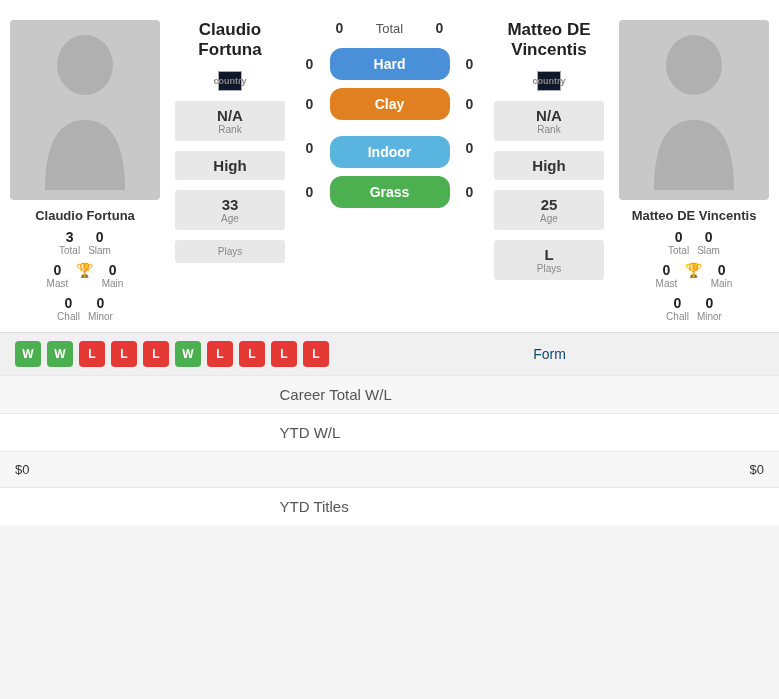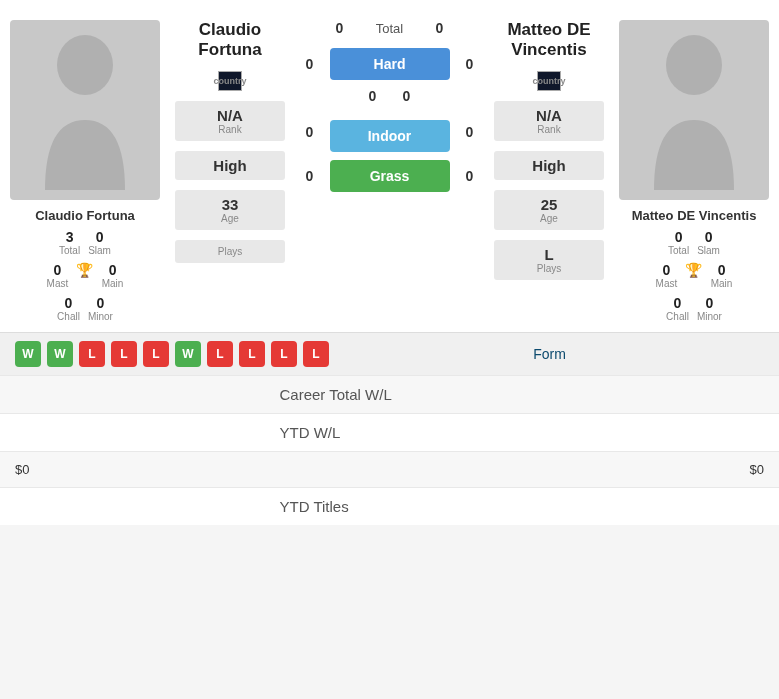--- a/index.html
+++ b/index.html
@@ -181,21 +181,21 @@
       width: 28px;
       text-align: center;
       font-size: 14px;
       font-weight: bold;
       color: #333;
     }
 
     .surface-badge {
       width: 120px;
       height: 32px;
-      border-radius: 4px;
+      border-radius: 12px;
       display: flex;
       align-items: center;
       justify-content: center;
       font-size: 14px;
       font-weight: bold;
       color: #fff;
     }
 
     .surface-hard { background: #4a90d9; }
     .surface-clay { background: #e08020; }
@@ -383,20 +383,21 @@
       </div>
 
       <div class="surface-row">
         <span class="surface-score">0</span>
         <div class="surface-badge surface-hard">Hard</div>
         <span class="surface-score">0</span>
       </div>
 
       <div class="surface-row">
         <span class="surface-score">0</span>
+        <div class="surface-badge surface-clay">Clay</div>
         <span class="surface-score">0</span>
       </div>
 
       <div class="surface-row">
         <span class="surface-score">0</span>
         <div class="surface-badge surface-indoor">Indoor</div>
         <span class="surface-score">0</span>
       </div>
 
       <div class="surface-row">

